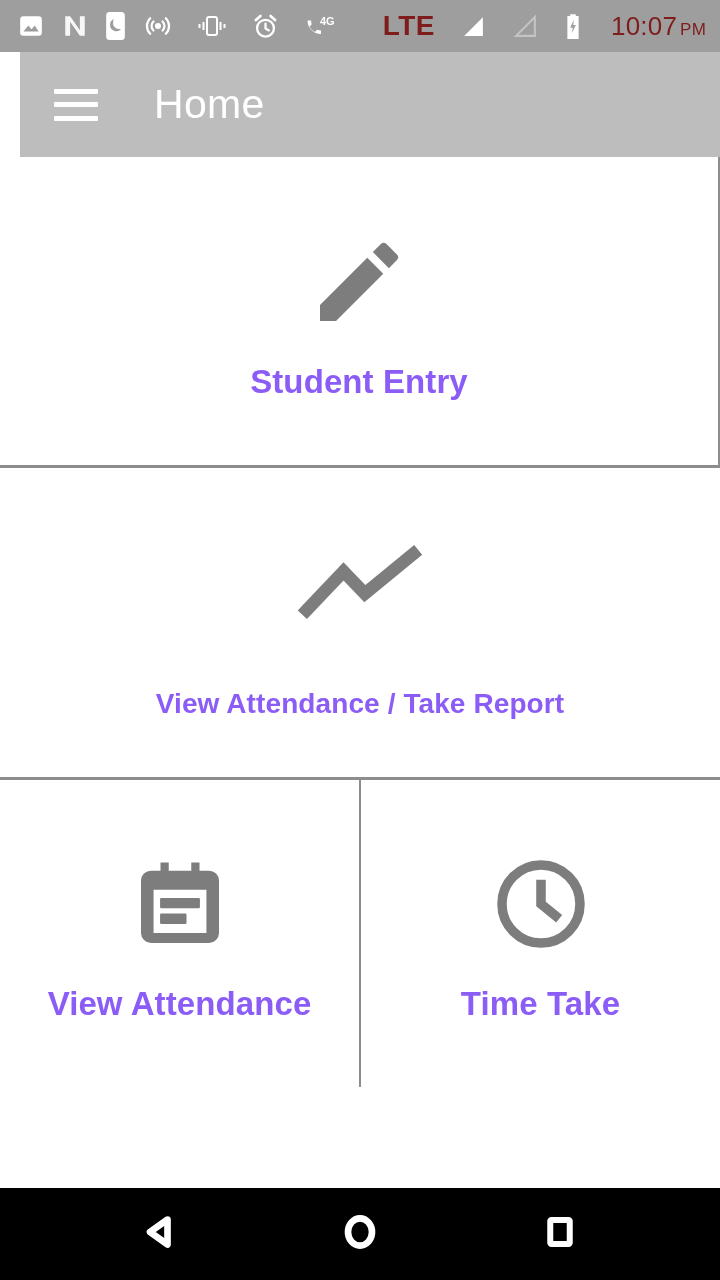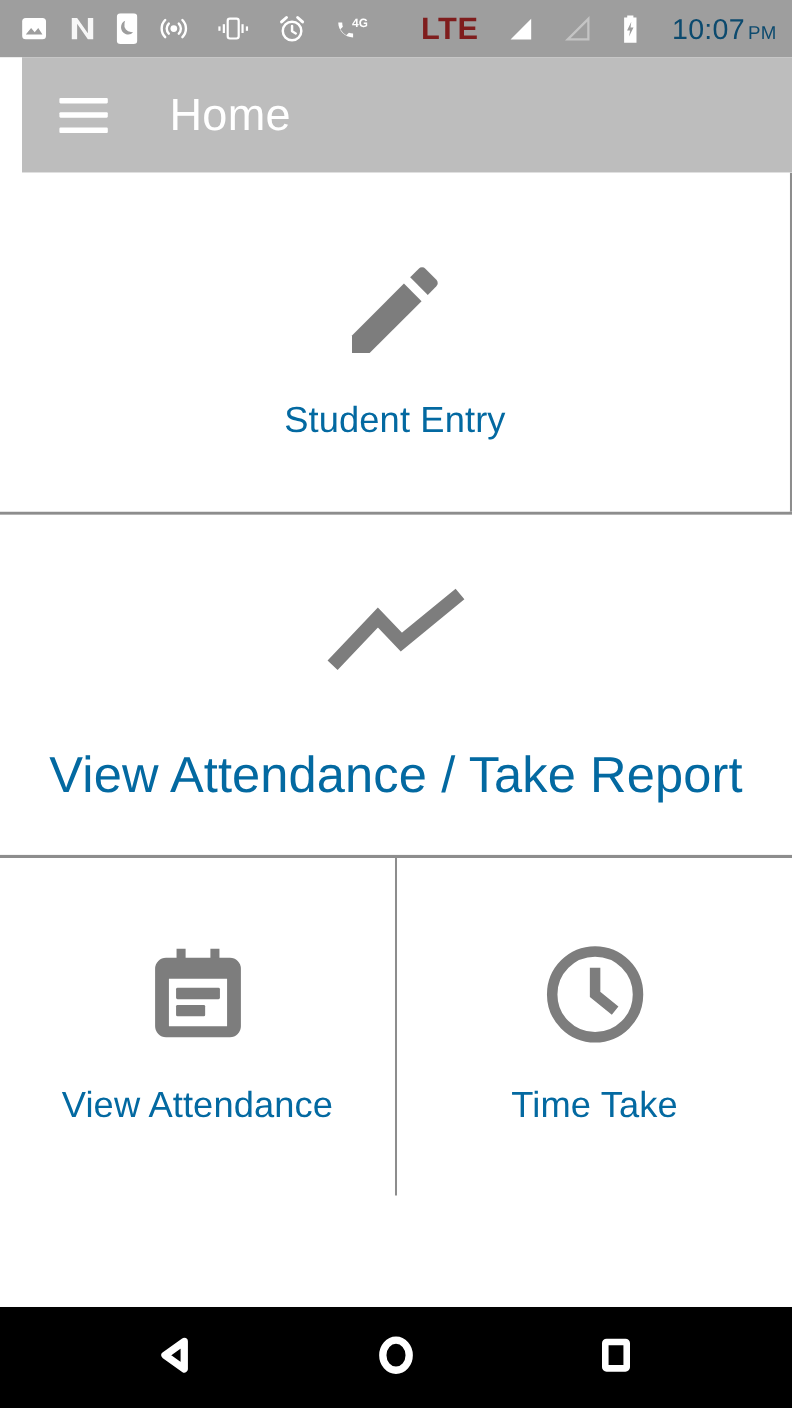--- a/index.html
+++ b/index.html
@@ -40,21 +40,21 @@
     display: flex;
     align-items: center;
     gap: 25px;
   }
   .sb-icon {
     display: block;
     fill: #ffffff;
   }
   .sb-icon.dim { fill: #b9b9b9; }
   .status-time {
-    color: #0c4a6e;
+    color: #7f1d1d;
     font-size: 26px;
     font-weight: 400;
     letter-spacing: 0.2px;
     margin-left: 4px;
     white-space: nowrap;
   }
   .status-time .ampm {
     font-size: 17px;
     margin-left: 3px;
   }
@@ -146,28 +146,28 @@
     align-items: center;
     justify-content: center;
     margin-bottom: 22px;
   }
   .cell-icon svg { display: block; }
   .icon-fill { fill: #7d7d7d; }
   .icon-stroke { stroke: #7d7d7d; fill: none; }
 
   .cell-label {
     font-size: 33px;
-    color: #0369a1;
-    font-weight: 400;
+    color: #8b5cf6;
+    font-weight: 700;
     text-align: center;
     letter-spacing: 0.1px;
     line-height: 1.1;
     white-space: nowrap;
   }
-  .row-2 .cell-label { font-size: 46px; }
+  .row-2 .cell-label { font-size: 28px; }
   .row-2 .cell-icon { margin-bottom: 44px; }
 
   .tail-area {
     position: relative;
     height: 107px;
     background: #ffffff;
   }
   .tail-divider {
     position: absolute;
     left: 358px;

